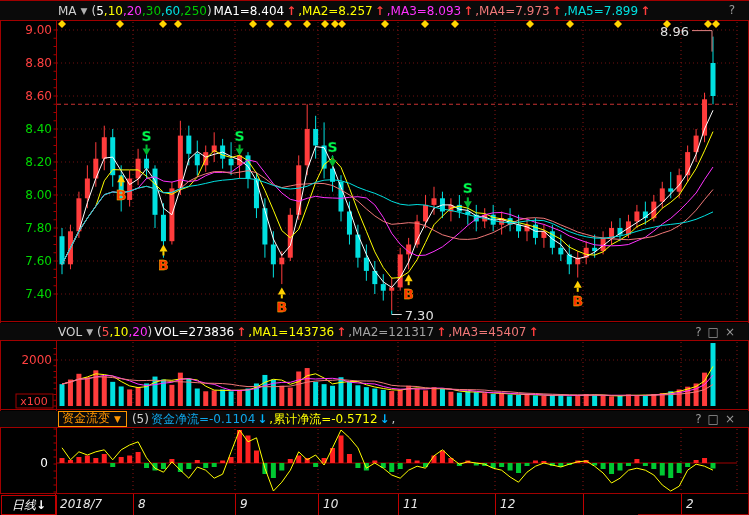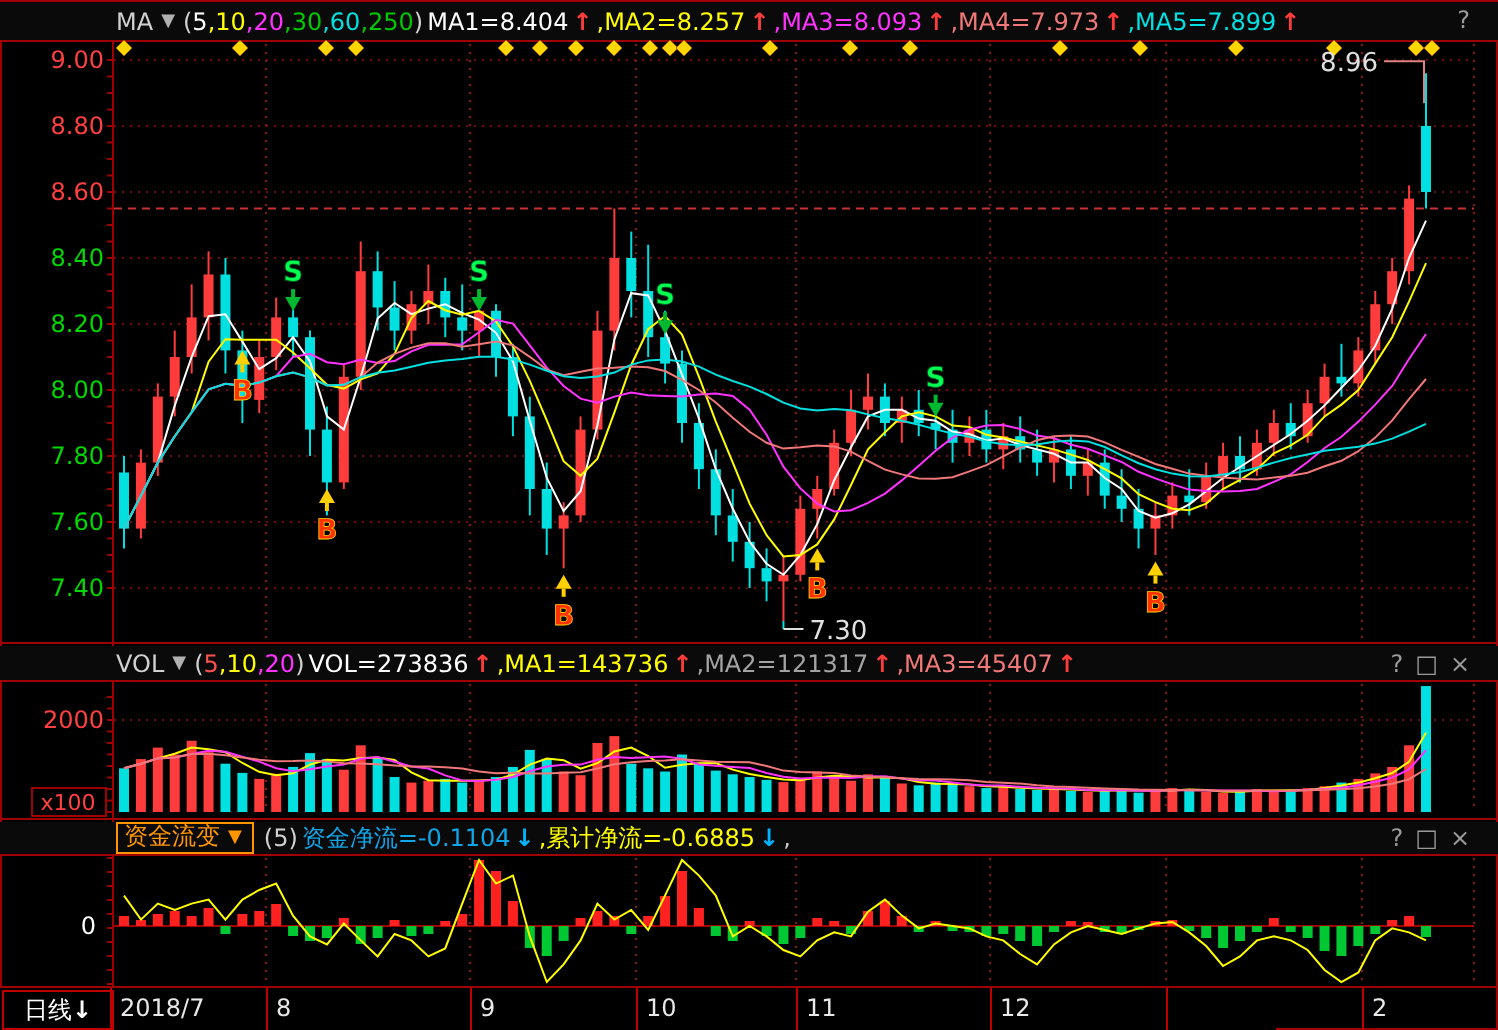--- a/index.html
+++ b/index.html
@@ -14,21 +14,21 @@
   #flow-hdr{top:411px;height:16px;padding-left:58px;}
   .winbtns{position:absolute;right:14px;z-index:4;color:#9a9a9a;display:flex;gap:6px;}
   .winbtns span{cursor:default;}
   .arrow-up{color:#ff3c3c;font-weight:bold;}
   .arrow-dn{color:#00b4ff;font-weight:bold;}
   .dd{font-size:9px;color:#b0b0b0;margin-left:2px;}
   #flow-selector{border:1px solid #ff9600;color:#ff9600;padding:0 3px 1px 3px;margin-right:5px;
        display:inline-flex;align-items:center;height:13px;}
   #flow-selector .dd{color:#ff9600;}
   #bottom-bar{position:absolute;left:0;top:494px;width:638px;height:21px;z-index:3;
-       background:#000;color:#e8e8e8;}
+       background:#000;color:#e8e8e8;font-style:italic;}
   #period-box{position:absolute;left:1px;top:1px;width:54px;height:18px;border:1px solid #c00000;
        display:flex;align-items:center;justify-content:center;color:#fff;}
   .datelbl{position:absolute;top:3px;color:#e8e8e8;}
   .datesep{position:absolute;top:0;width:1px;height:21px;background:#c00000;}
 </style>
 </head>
 <body>
 
 <div id="app">
   <svg id="chart-svg" width="749" height="515">
@@ -565,21 +565,21 @@
     <span>□</span>
     <span>×</span>
   </div>
 
   <div class="hdr" id="flow-hdr">
     <span id="flow-selector">
         <span>资金流变</span>
         <span class="dd">▼</span>
       </span>
     <span>(5)</span>
-    <span id="flow-values"><span style="color: #0ea5e9;">资金净流=-0.1104</span><span class="arrow-dn">↓</span><span style="color: rgb(255, 255, 0);">,累计净流=-0.6885</span><span class="arrow-dn">↓</span><span style="color: rgb(200, 200, 200);">,</span></span>
+    <span id="flow-values"><span style="color: #0ea5e9;">资金净流=-0.1104</span><span class="arrow-dn">↓</span><span style="color: rgb(255, 255, 0);">,累计净流=-0.5712</span><span class="arrow-dn">↓</span><span style="color: rgb(200, 200, 200);">,</span></span>
   </div>
   <div class="winbtns" style="top:412px;">
     <span>?</span>
     <span>□</span>
     <span>×</span>
   </div>
 
   <div id="bottom-bar">
     <div id="period-box">
       <span>日线</span>

